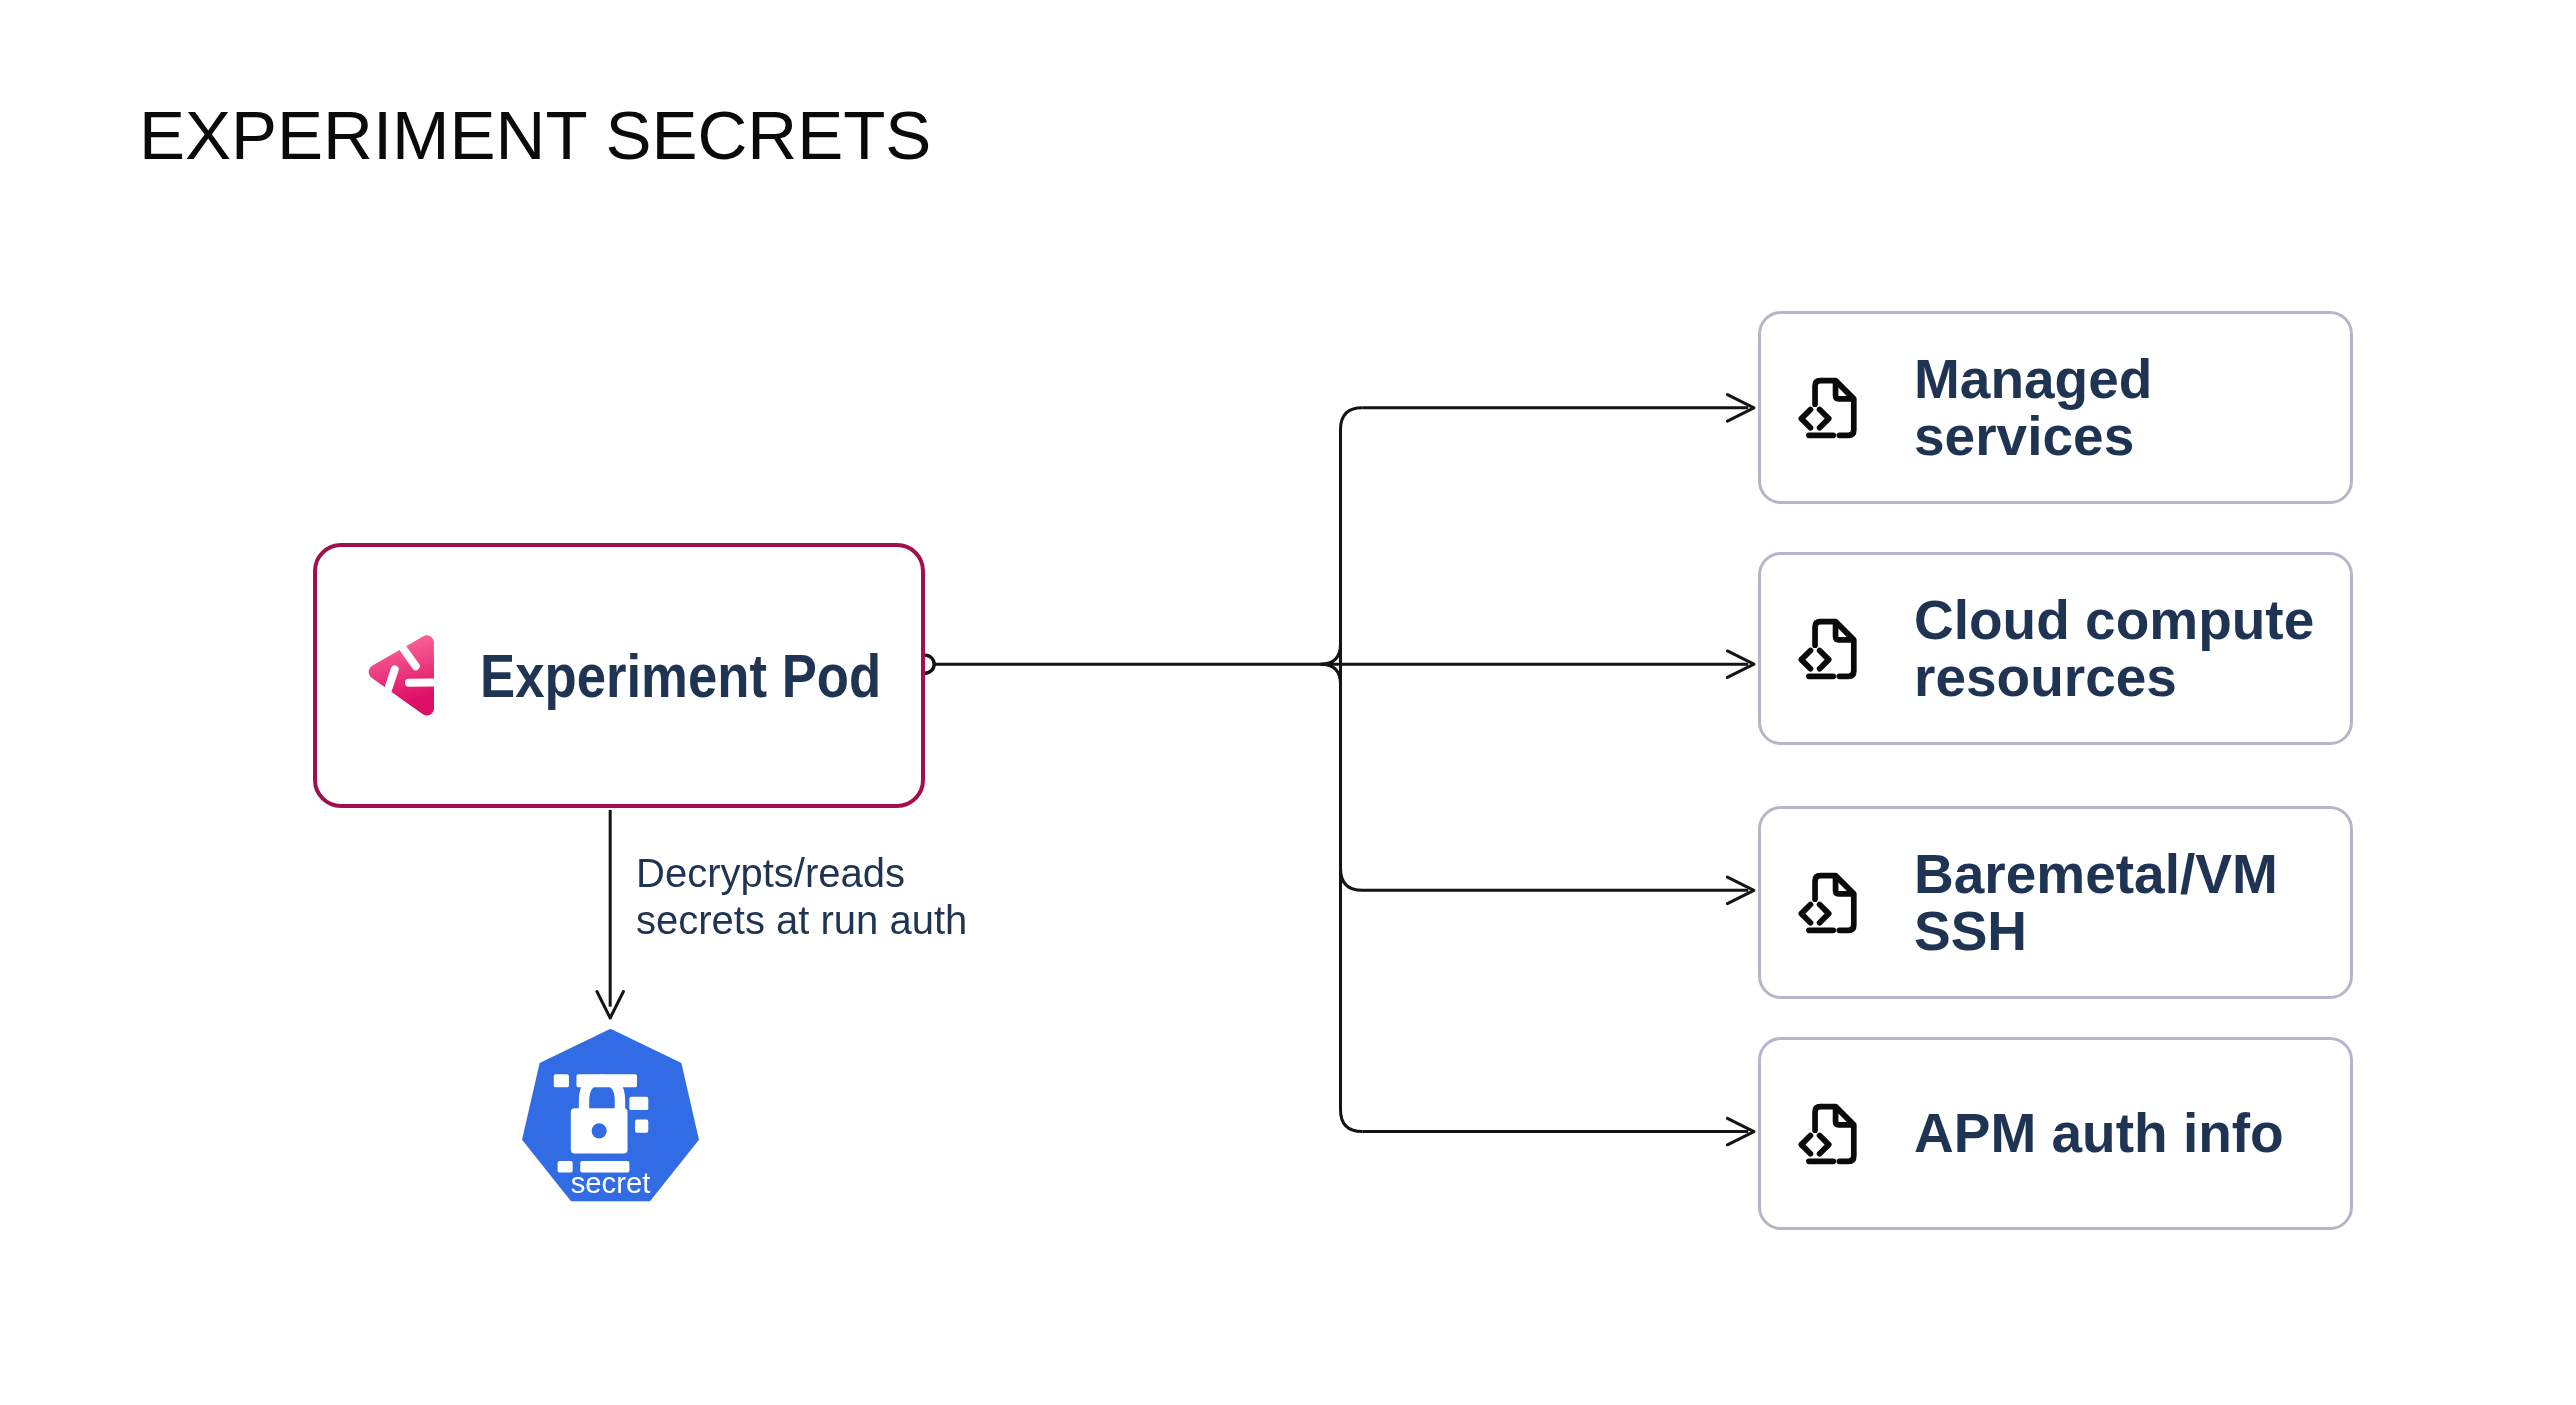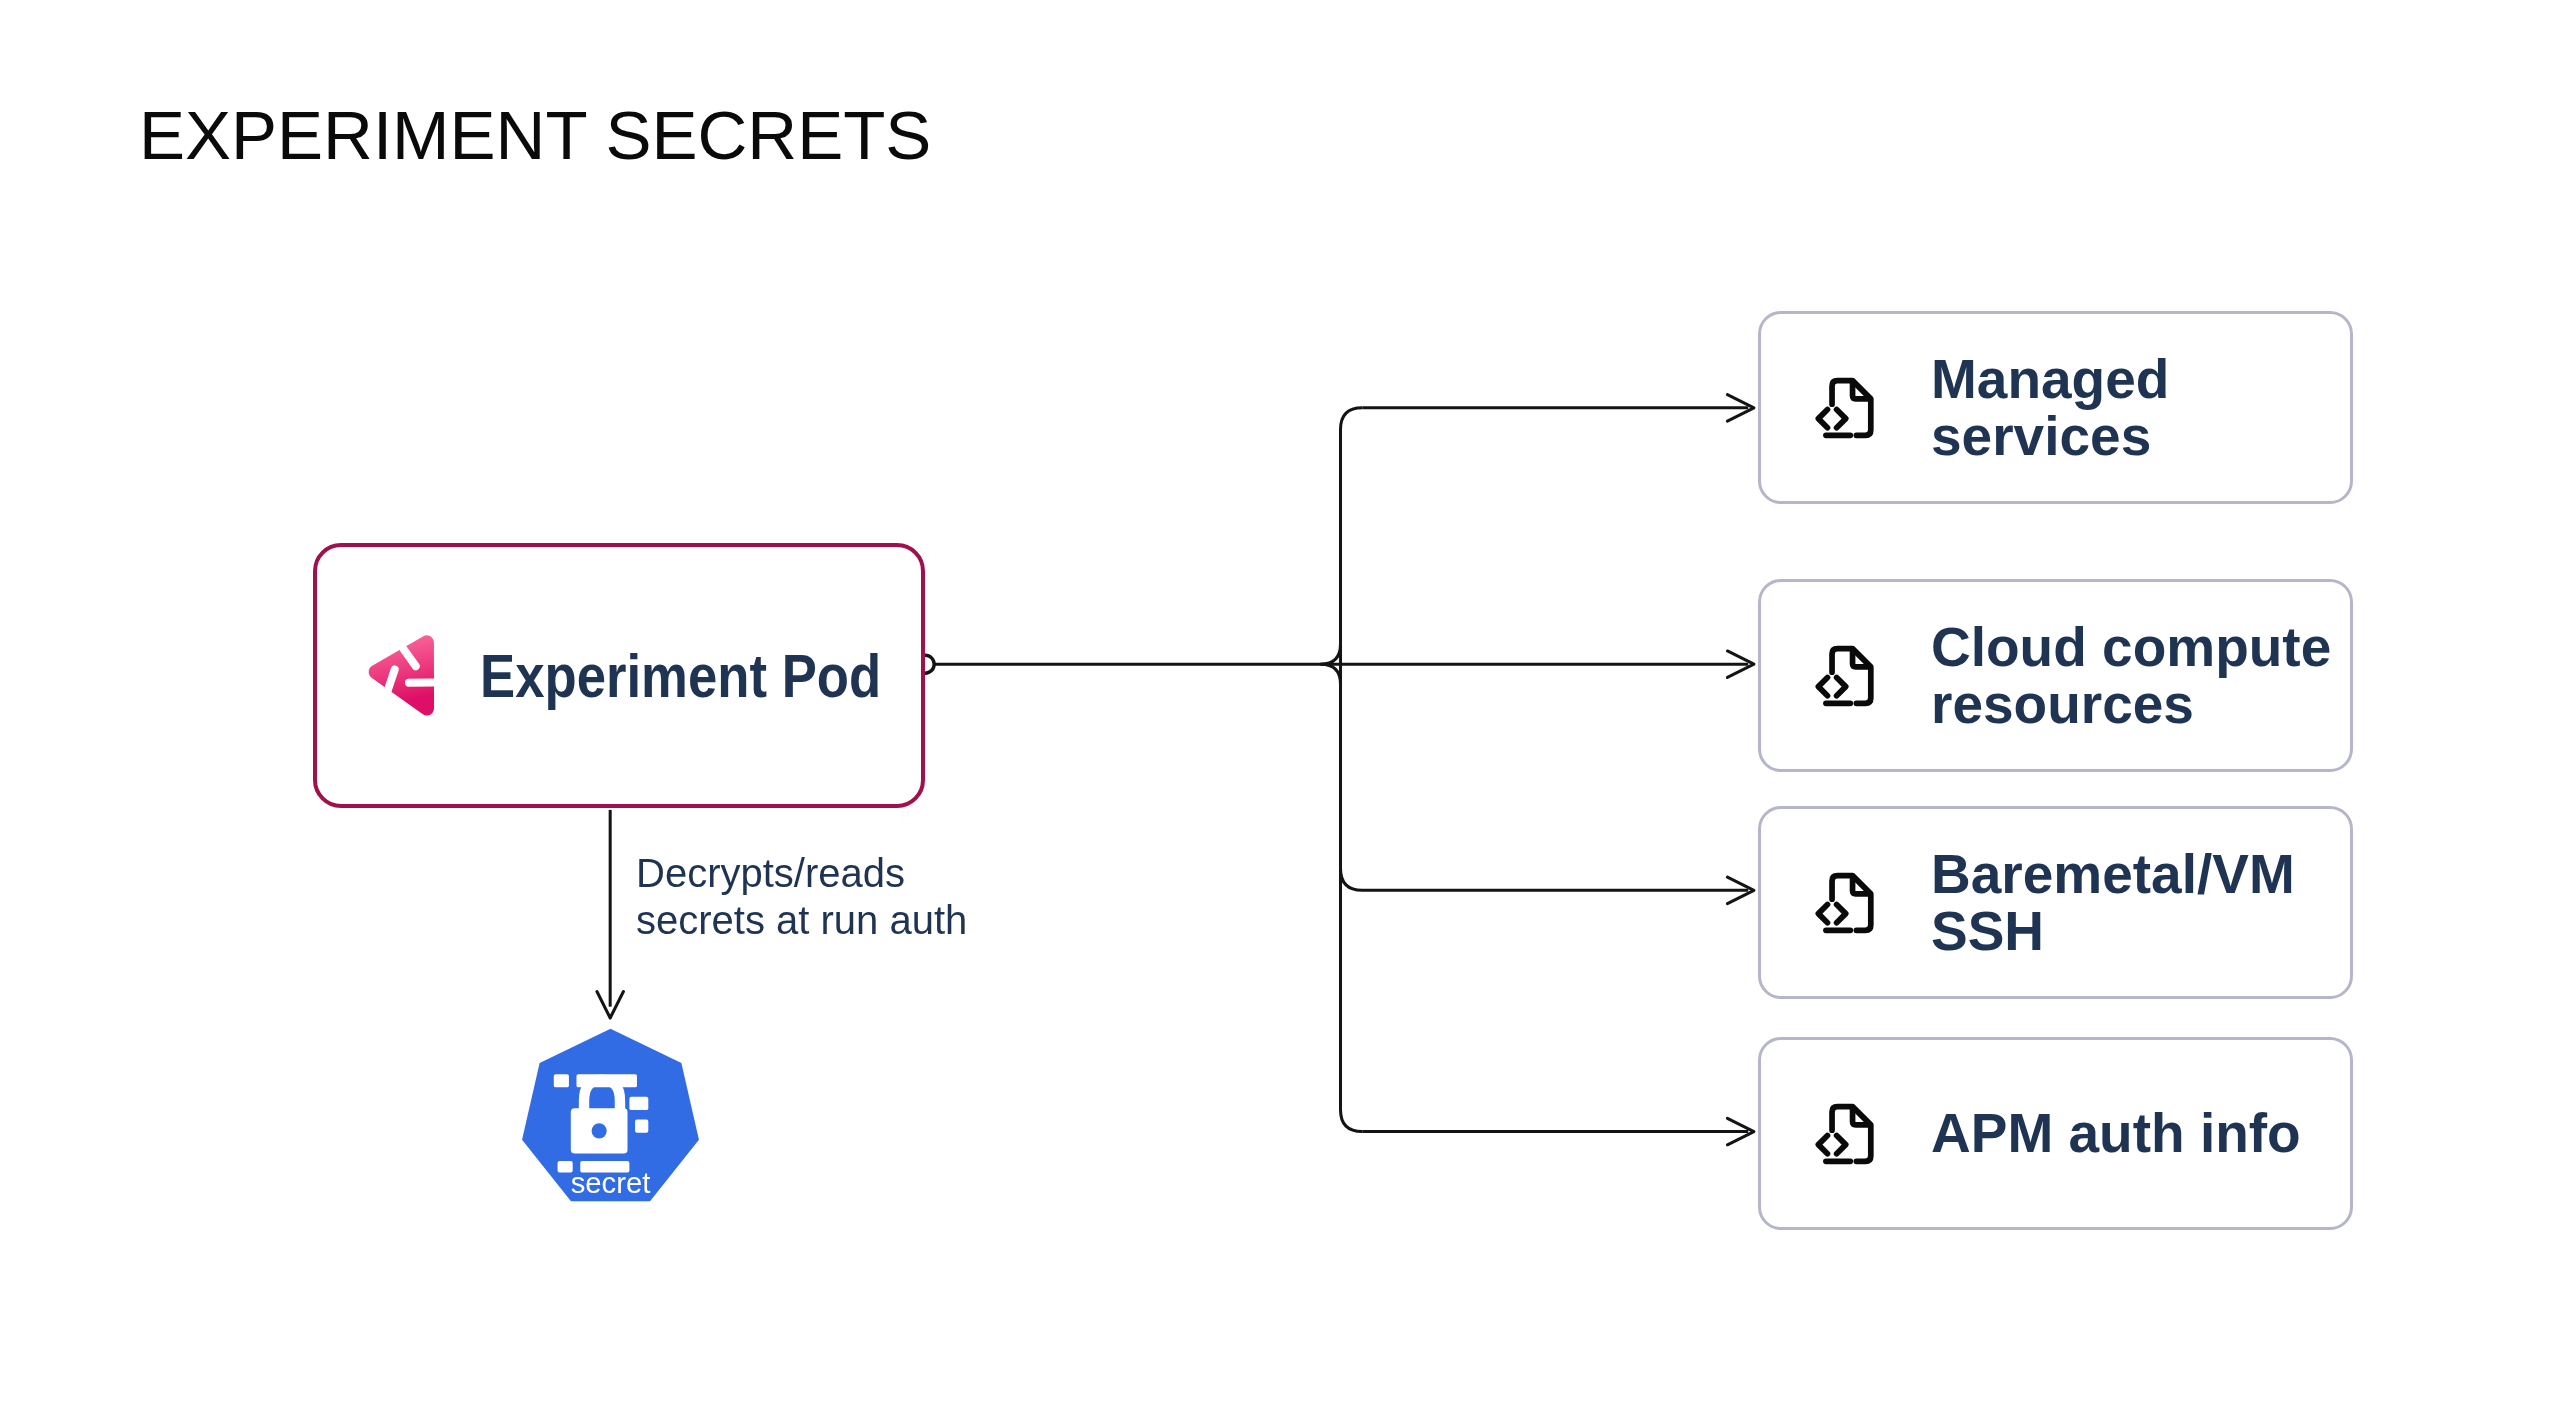--- a/index.html
+++ b/index.html
@@ -54,24 +54,24 @@
   .hept{fill:var(--k8s-blue);}
   .lock-stroke{stroke:#fff;stroke-width:5.5;fill:none;}
   .lock-fill{fill:#fff;}
   .keyhole{fill:var(--k8s-blue);}
   .secret-label{fill:#fff;font-size:15.5px;font-family:"Liberation Sans","DejaVu Sans",sans-serif;}
 
   
   .target{
     position:absolute;left:1758px;width:595px;height:193px;
     background:#fff;border:3.3px solid var(--target-border);border-radius:23px;
-    display:flex;align-items:center;padding-left:49px;gap:45px;
+    display:flex;align-items:center;padding-left:32px;gap:45px;
   }
   .target.t0{top:311px;}
-  .target.t1{top:552px;margin-top:27px;}
+  .target.t1{top:552px;}
   .target.t2{top:806px;}
   .target.t3{top:1037px;align-items:center;}
   .target-icon{width:76px;height:76px;flex:0 0 auto;color:#0a0a0a;}
   .file-code-stroke{stroke:currentColor;stroke-width:7.5;fill:none;stroke-linecap:round;stroke-linejoin:round;}
   .target-label{
     font-size:55px;line-height:57px;font-weight:700;color:var(--text-dark);
     white-space:pre-line;
   }
 
   .grad-top{stop-color:var(--logo-pink-light);}

